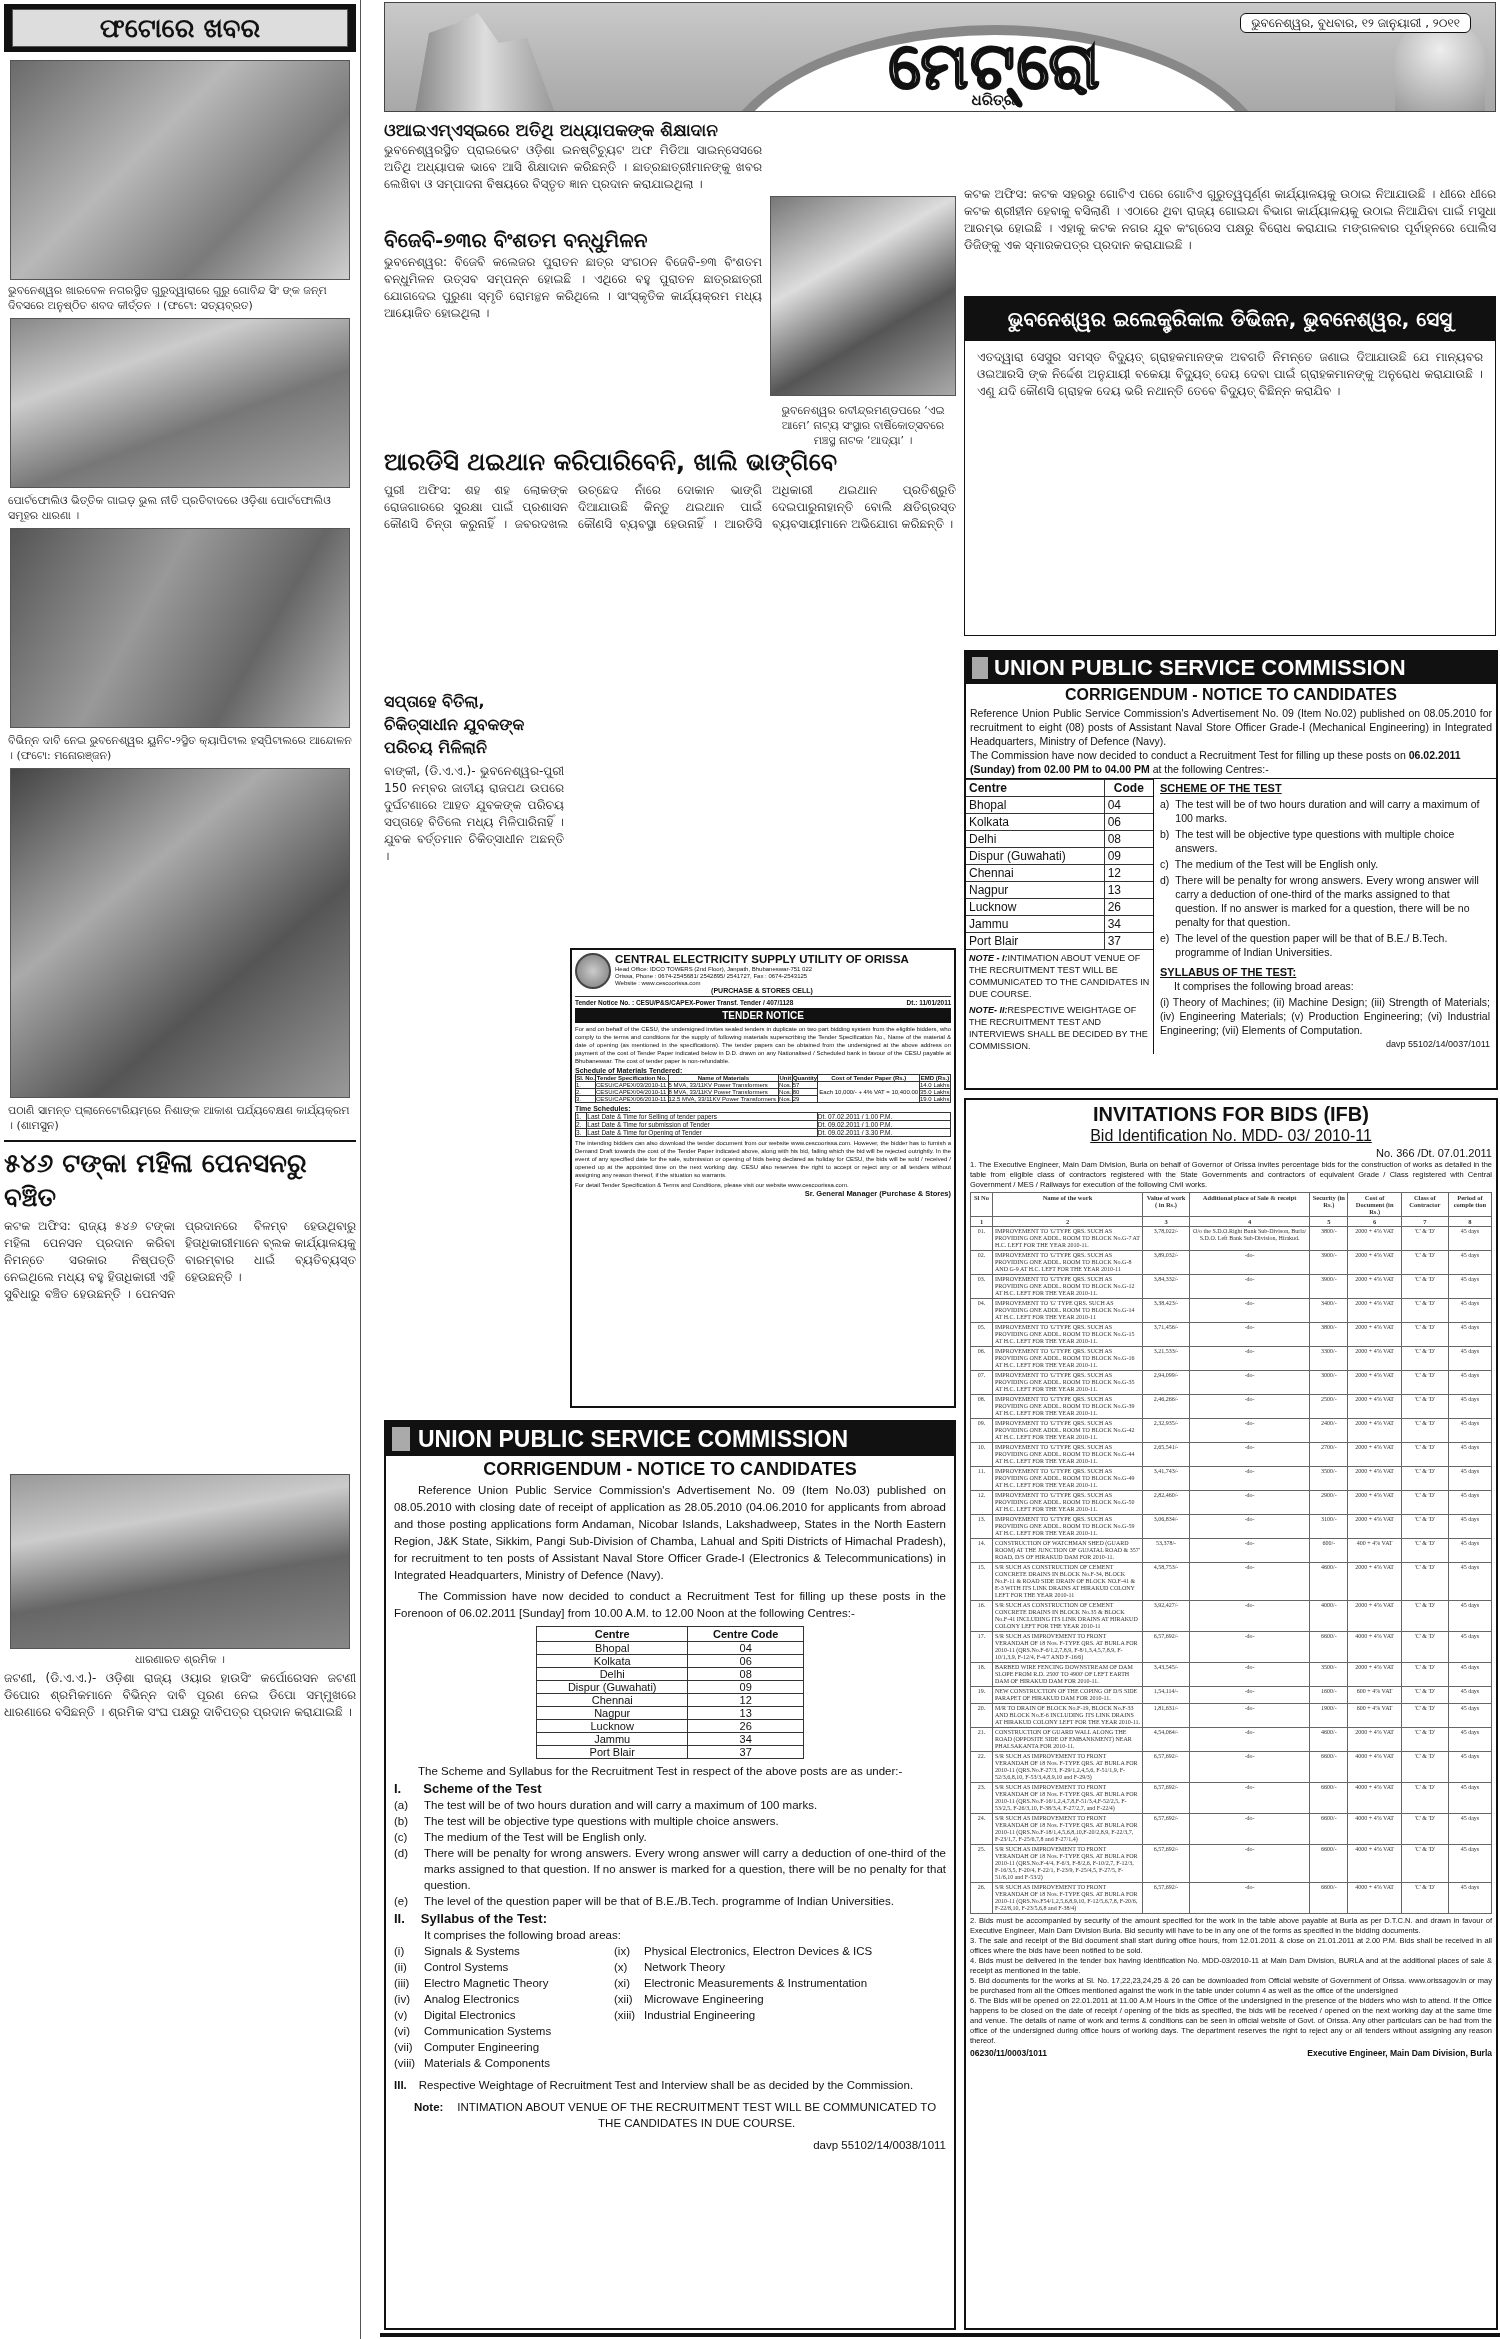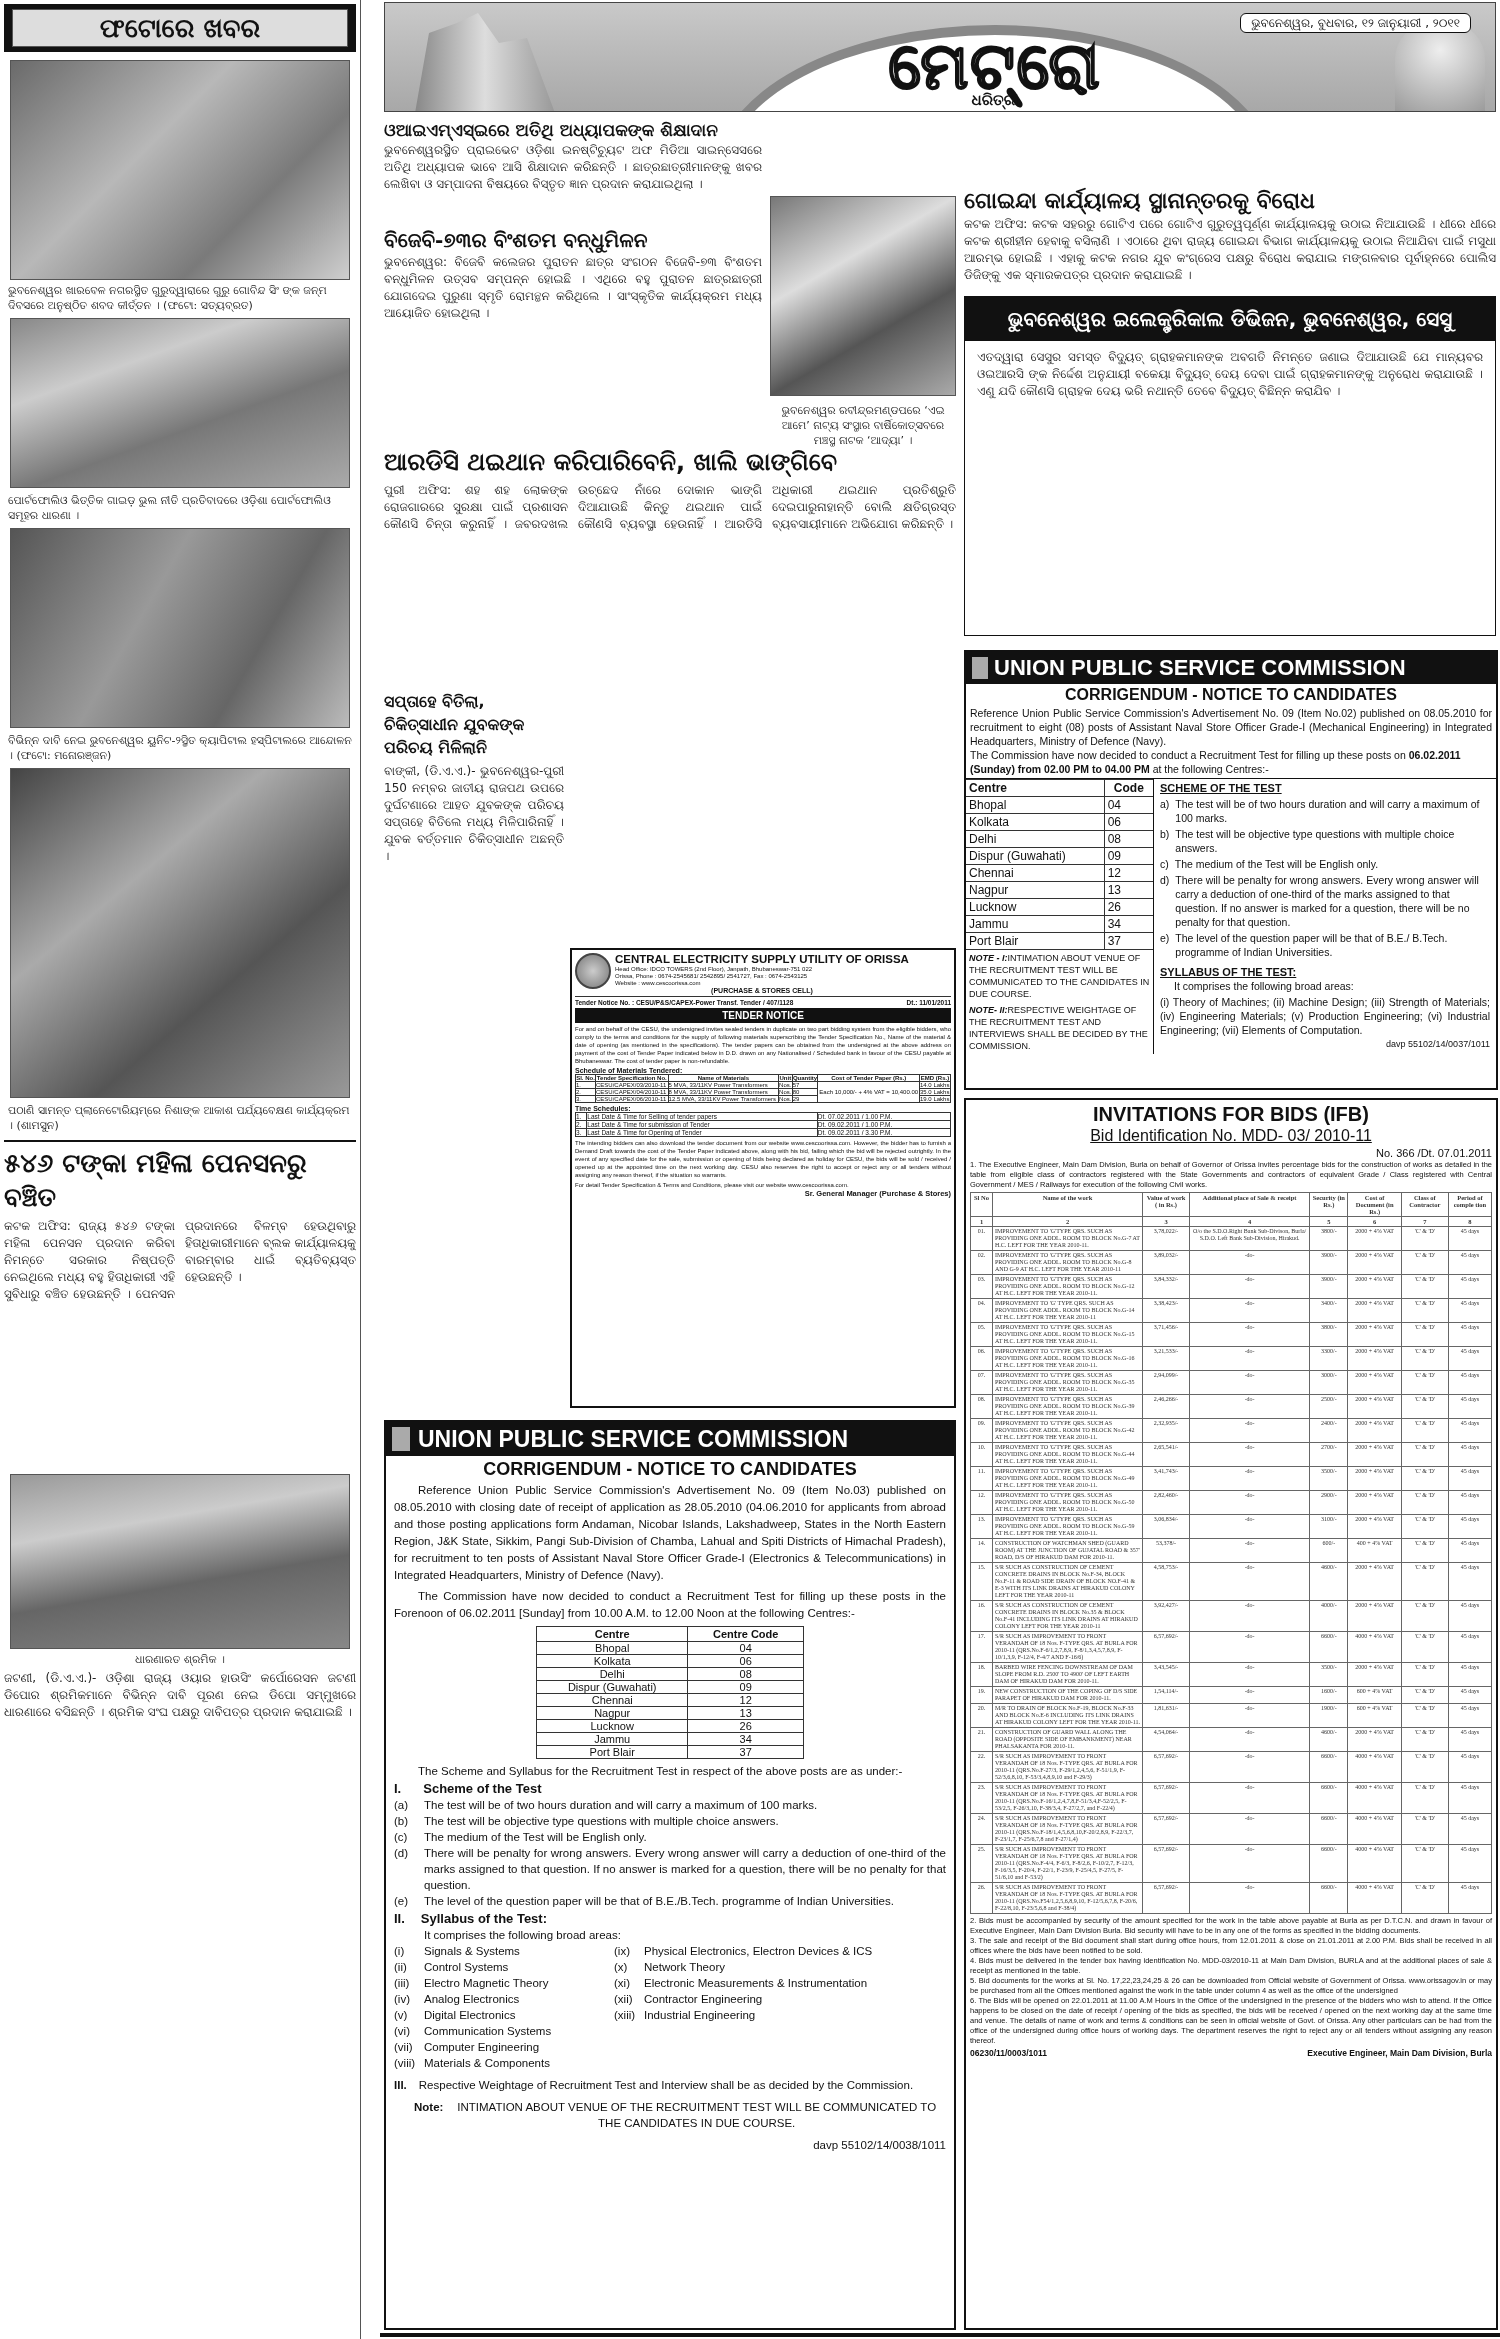--- a/index.html
+++ b/index.html
@@ -56,21 +56,20 @@
 </div>
 <div class="abs" style="left:384px;top:226px;width:378px;">
   <div class="head-odia" style="font-size:20px;line-height:28px;">ବିଜେବି-୭୩ର ବିଂଶତମ ବନ୍ଧୁମିଳନ</div>
   <div class="odia" style="height:210px;overflow:hidden;">ଭୁବନେଶ୍ୱର: ବିଜେବି କଲେଜର ପୁରାତନ ଛାତ୍ର ସଂଗଠନ ବିଜେବି-୭୩ ବିଂଶତମ ବନ୍ଧୁମିଳନ ଉତ୍ସବ ସମ୍ପନ୍ନ ହୋଇଛି । ଏଥିରେ ବହୁ ପୁରାତନ ଛାତ୍ରଛାତ୍ରୀ ଯୋଗଦେଇ ପୁରୁଣା ସ୍ମୃତି ରୋମନ୍ଥନ କରିଥିଲେ । ସାଂସ୍କୃତିକ କାର୍ଯ୍ୟକ୍ରମ ମଧ୍ୟ ଆୟୋଜିତ ହୋଇଥିଲା ।</div>
 </div>
 
 <div class="abs photo" style="left:770px;top:196px;width:186px;height:200px;background:linear-gradient(150deg,#777,#ddd 35%,#555 65%,#aaa);"></div>
 <div class="abs caption" style="left:770px;top:400px;width:186px;text-align:center;">ଭୁବନେଶ୍ୱର ରବୀନ୍ଦ୍ରମଣ୍ଡପରେ ‘ଏଇ ଆମେ’ ନାଟ୍ୟ ସଂସ୍ଥାର ବାର୍ଷିକୋତ୍ସବରେ ମଞ୍ଚସ୍ଥ ନାଟକ ‘ଆଦ୍ୟା’ ।</div>
 
 <div class="abs" style="left:964px;top:186px;width:532px;">
-  <div class="head-odia" style="font-size:22px;line-height:30px;">ଗୋଇନ୍ଦା କାର୍ଯ୍ୟାଳୟ ସ୍ଥାନାନ୍ତରକୁ ବିରୋଧ</div>
   <div class="odia" style="height:100px;overflow:hidden;">କଟକ ଅଫିସ: କଟକ ସହରରୁ ଗୋଟିଏ ପରେ ଗୋଟିଏ ଗୁରୁତ୍ୱପୂର୍ଣ୍ଣ କାର୍ଯ୍ୟାଳୟକୁ ଉଠାଇ ନିଆଯାଉଛି । ଧୀରେ ଧୀରେ କଟକ ଶ୍ରୀହୀନ ହେବାକୁ ବସିଲାଣି । ଏଠାରେ ଥିବା ରାଜ୍ୟ ଗୋଇନ୍ଦା ବିଭାଗ କାର୍ଯ୍ୟାଳୟକୁ ଉଠାଇ ନିଆଯିବା ପାଇଁ ମସୁଧା ଆରମ୍ଭ ହୋଇଛି । ଏହାକୁ କଟକ ନଗର ଯୁବ କଂଗ୍ରେସ ପକ୍ଷରୁ ବିରୋଧ କରାଯାଇ ମଙ୍ଗଳବାର ପୂର୍ବାହ୍ନରେ ପୋଲିସ ଡିଜିଙ୍କୁ ଏକ ସ୍ମାରକପତ୍ର ପ୍ରଦାନ କରାଯାଇଛି ।</div>
 </div>
 
 <div class="abs" style="left:964px;top:296px;width:532px;height:340px;border:1px solid #111;">
   <div class="bar head-odia" style="padding:8px 20px;font-size:20px;line-height:28px;text-align:center;color:#fff;">ଭୁବନେଶ୍ୱର ଇଲେକ୍ଟ୍ରିକାଲ ଡିଭିଜନ, ଭୁବନେଶ୍ୱର, ସେସୁ</div>
   <div class="odia" style="padding:8px 12px;height:120px;overflow:hidden;">ଏତଦ୍ୱାରା ସେସୁର ସମସ୍ତ ବିଦ୍ୟୁତ୍ ଗ୍ରାହକମାନଙ୍କ ଅବଗତି ନିମନ୍ତେ ଜଣାଇ ଦିଆଯାଉଛି ଯେ ମାନ୍ୟବର ଓଇଆରସି ଙ୍କ ନିର୍ଦ୍ଦେଶ ଅନୁଯାୟୀ ବକେୟା ବିଦ୍ୟୁତ୍ ଦେୟ ଦେବା ପାଇଁ ଗ୍ରାହକମାନଙ୍କୁ ଅନୁରୋଧ କରାଯାଉଛି । ଏଣୁ ଯଦି କୌଣସି ଗ୍ରାହକ ଦେୟ ଭରି ନଥାନ୍ତି ତେବେ ବିଦ୍ୟୁତ୍ ବିଛିନ୍ନ କରାଯିବ ।</div>
 </div>
 
 <div class="abs" style="left:384px;top:446px;width:572px;">
   <div class="head-odia" style="font-size:24px;line-height:32px;">ଆରଡିସି ଥଇଥାନ କରିପାରିବେନି, ଖାଲି ଭାଙ୍ଗିବେ</div>
@@ -381,21 +380,21 @@
         <div style="display:flex;">
             <span style="width:30px;flex:none;">(x)</span>
             <span>Network Theory</span>
           </div>
         <div style="display:flex;">
             <span style="width:30px;flex:none;">(xi)</span>
             <span>Electronic Measurements &amp; Instrumentation</span>
           </div>
         <div style="display:flex;">
             <span style="width:30px;flex:none;">(xii)</span>
-            <span>Contractor Engineering</span>
+            <span>Microwave Engineering</span>
           </div>
         <div style="display:flex;">
             <span style="width:30px;flex:none;">(xiii)</span>
             <span>Industrial Engineering</span>
           </div>
       </div>
     </div>
     <div style="display:flex;gap:12px;margin-top:6px;">
         <b>III.</b>
         <span>Respective Weightage of Recruitment Test and Interview shall be as decided by the Commission.</span>

